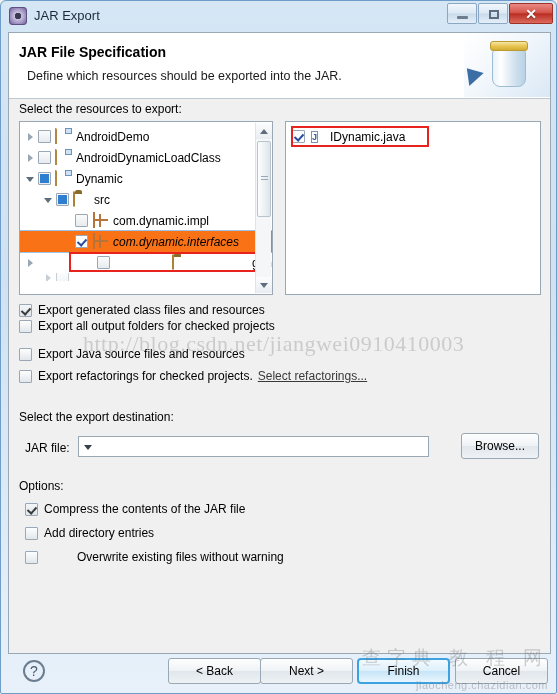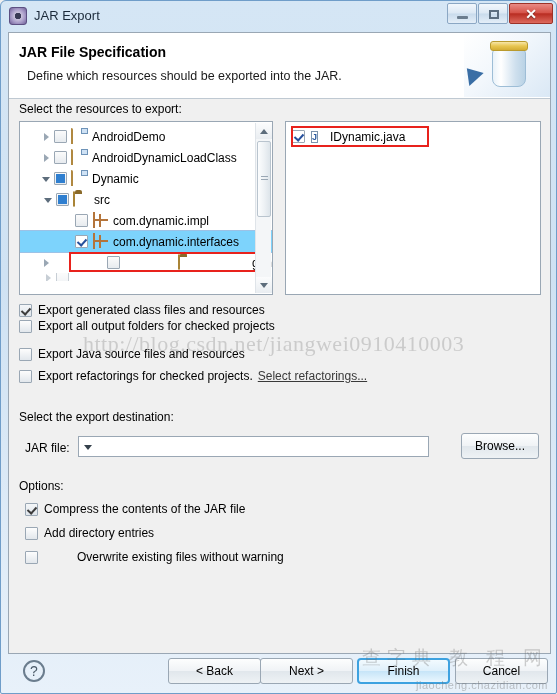--- a/index.html
+++ b/index.html
@@ -95,21 +95,21 @@
   .body{position:relative;padding:0;height:556px;}
   .lbl{position:absolute;font-size:12px;color:#000;}
   .panel{
     position:absolute;background:#fff;border:1px solid #9aa7b4;box-sizing:border-box;
   }
   #tree-panel{left:10px;top:22px;width:254px;height:174px;overflow:hidden;}
   #file-panel{left:276px;top:22px;width:256px;height:174px;}
   .tree{position:relative;padding:4px 0 0 0;}
   .trow{
     position:relative;height:21px;display:flex;align-items:center;
-    font-size:12px;white-space:nowrap;padding-left:20px;
+    font-size:12px;white-space:nowrap;padding-left:4px;
   }
   .twist{
     width:13px;height:13px;flex:0 0 13px;position:relative;margin-right:1px;
   }
   .twist.closed::after{
     content:"";position:absolute;left:4px;top:3px;width:0;height:0;
     border-left:5px solid transparent;border-top:4px solid transparent;
     border-bottom:4px solid transparent;border-left-color:#9aa7b4;
   }
   .twist.open::after{
@@ -160,21 +160,21 @@
       linear-gradient(to bottom,transparent 42%,#b4743a 42%,#b4743a 56%,transparent 56%);
   }
   .ic-java{
     width:12px;height:14px;margin-top:1px;margin-left:2px;
     background:#fff;border:1px solid #7b93ad;box-sizing:border-box;
     font-size:9px;color:#2e5d9e;text-align:center;line-height:12px;font-weight:bold;
   }
   .hl-red{
     position:absolute;border:2px solid #e8221c;box-sizing:border-box;pointer-events:none;
   }
-  .sel{background:#7dd3fc;outline:1px solid #9cc2e6;}
+  .sel{background:#f97316;outline:1px solid #9cc2e6;font-style:italic;}
   
   .vscroll{
     position:absolute;right:1px;top:1px;width:16px;bottom:1px;
     background:#f4f6f8;border-left:1px solid #dfe4e9;box-sizing:border-box;
   }
   .sb-arrow{
     position:absolute;left:0;width:16px;height:16px;
     background:linear-gradient(to bottom,#fbfcfd,#e9edf1);
   }
   .sb-up{top:0;}

